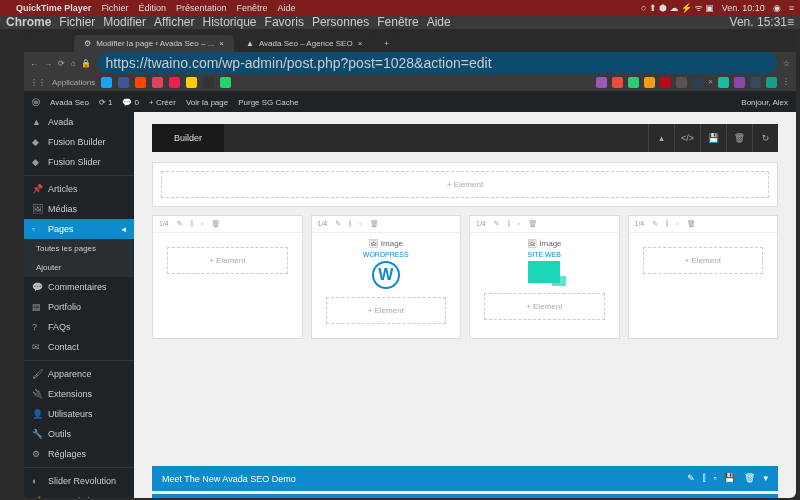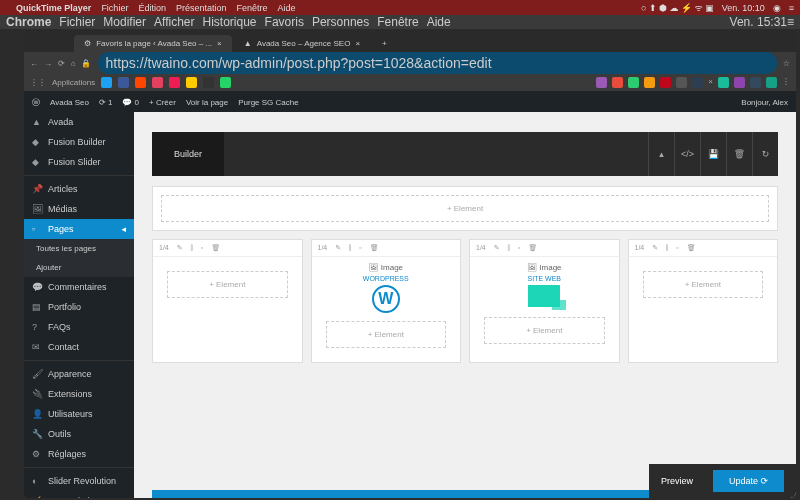--- a/index.html
+++ b/index.html
@@ -22,21 +22,21 @@
 .wp-bar{height:20px;background:#1d2327;display:flex;align-items:center;padding:0 8px;font-size:8px;color:#ccc;gap:10px}
 .wp-bar .right{margin-left:auto}
 .wp-body{flex:1;display:flex;overflow:hidden}
 .sidebar{width:110px;background:#1d2327;color:#ccc;font-size:9px;overflow-y:auto}
 .sb-item{padding:5px 8px;display:flex;gap:6px;align-items:center;cursor:pointer}
 .sb-item.active{background:#0d8bcc;color:#fff}
 .sb-item.sub{padding-left:12px;background:#2a2e33;font-size:8px}
 .sb-sep{border-top:1px solid #333;margin:3px 0}
 .sb-ic{width:10px;height:10px;opacity:.7}
 .main{flex:1;background:#f0f0f0;position:relative;overflow:hidden}
-.builder-top{height:44px;background:#2b2b2b;display:flex;margin:20px 18px 0}
+.builder-top{height:28px;background:#2b2b2b;display:flex;margin:12px 18px 0}
 .bt-tab{padding:0 22px;display:flex;align-items:center;font-size:9px;color:#ddd;cursor:pointer}
 .bt-tab.active{background:#1a1a1a;position:relative}
 .bt-tab.active:after{content:'';position:absolute;bottom:-5px;left:50%;transform:translateX(-50%);border:5px solid transparent;border-top-color:#1a1a1a}
 .bt-tools{margin-left:auto;display:flex}
 .bt-tool{width:26px;display:flex;align-items:center;justify-content:center;color:#aaa;cursor:pointer;border-left:1px solid #444}
 .canvas{padding:10px 18px;overflow-y:auto;height:calc(100% - 75px)}
 .section{border:1px solid #ddd;background:#fff;margin-bottom:8px}
 .sec-title{text-align:center;padding:10px;font-size:9px;color:#666;letter-spacing:1px}
 .elem-ph{border:1px dashed #ccc;margin:8px;padding:8px;text-align:center;font-size:8px;color:#aaa;cursor:pointer}
 .cols{display:flex;gap:8px;margin-bottom:8px}
@@ -91,21 +91,21 @@
 
 <div class="win">
   <div class="win-dots">
     <div class="dot r"></div>
       <div class="dot y"></div>
       <div class="dot g"></div>
   </div>
   <div class="tabs">
     <div class="tab">
         <span>⚙</span>
-        <span>Favoris la page ‹ Avada Seo – ...</span>
+        <span>Modifier la page ‹ Avada Seo – ...</span>
         <span>×</span>
       </div>
     <div class="tab inactive">
         <span>▲</span>
         <span>Avada Seo – Agence SEO</span>
         <span>×</span>
       </div>
     <div class="tab inactive">+</div>
   </div>
   <div class="addr">
@@ -327,19 +327,15 @@
         <span>Our Services</span>
         <div class="tools">
             <span>✎</span>
             <span>⫿</span>
             <span>▫</span>
             <span>💾</span>
             <span>🗑</span>
             <span>▾</span>
           </div>
       </div>
-      <div class="footer">
-        <span>Preview</span>
-        <span class="upd"><span>Update</span> ⟳</span>
-      </div>
     </div>
   </div>
 </div>
 
 </body></html>

